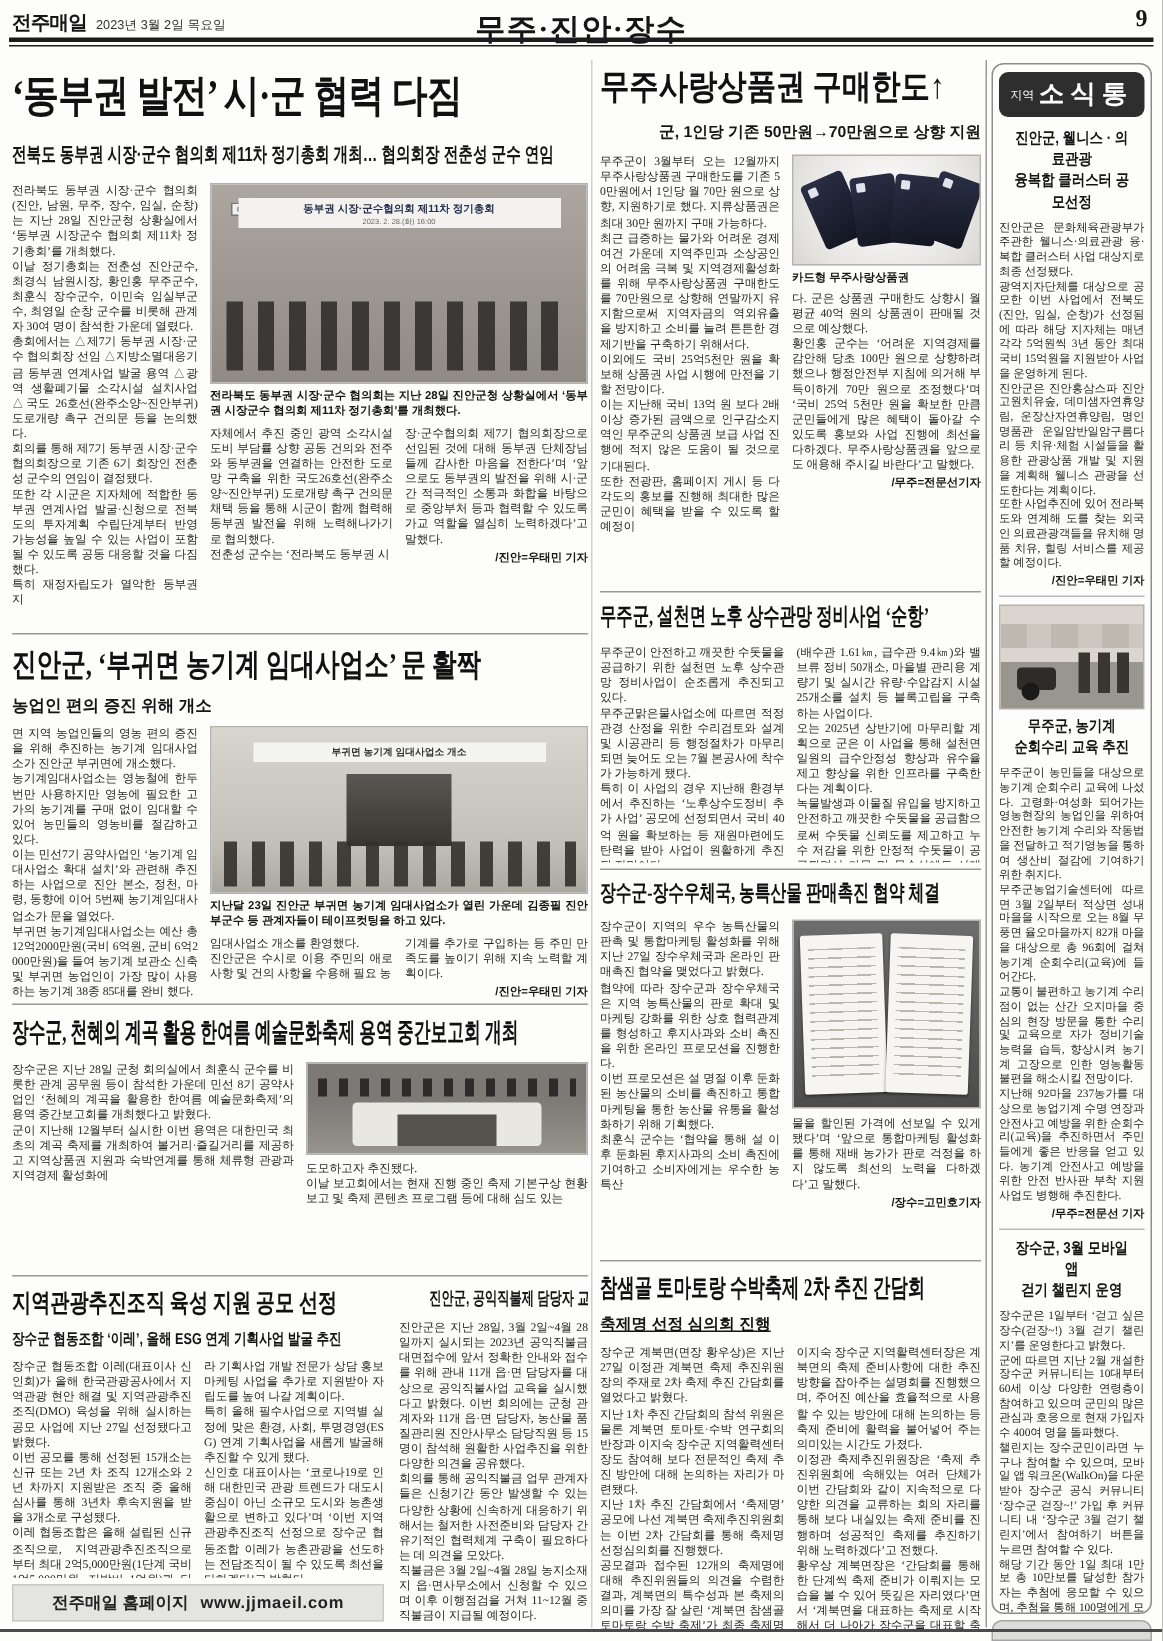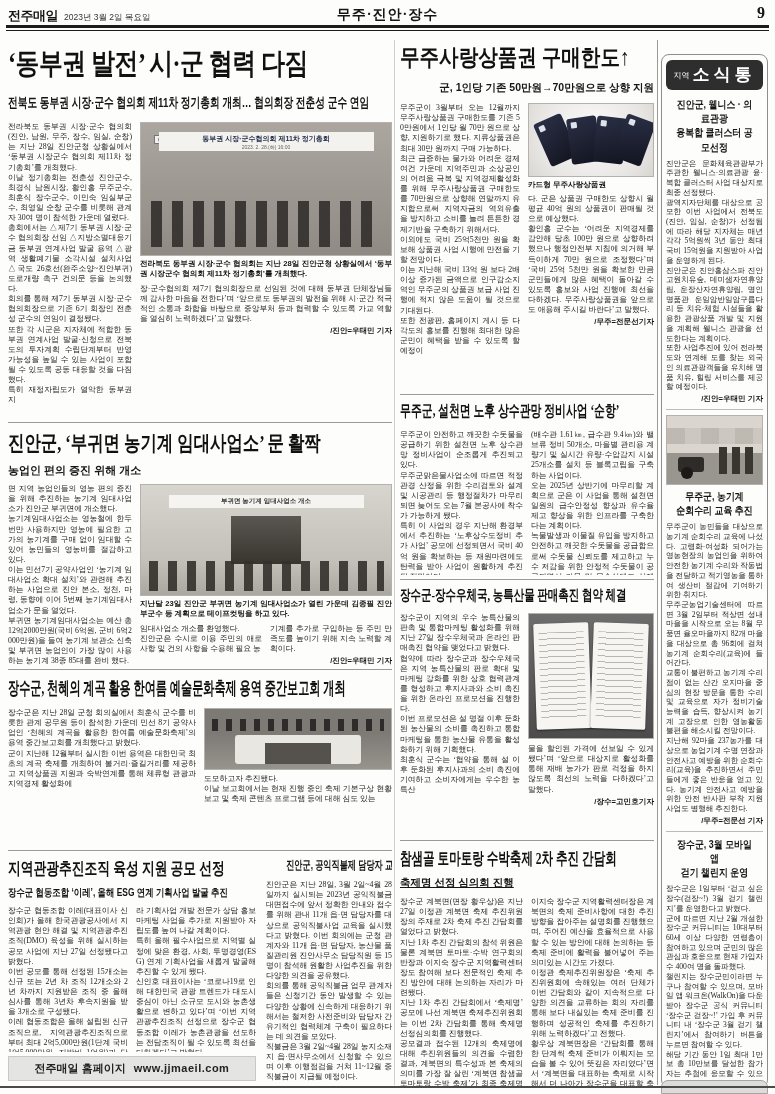--- a/index.html
+++ b/index.html
@@ -8,30 +8,30 @@
     position:relative; width:775px; height:1094px; margin:0 auto;
     background:#fdfdfb; color:#151515; overflow:hidden;
     font-family:"Liberation Serif", serif;
   }
 
   
   .masthead { position:absolute; left:8px; right:8px; top:4px; height:20px; }
   .mast-left { position:absolute; left:0; top:2px; }
   .paper-name { font-family:"Liberation Sans",sans-serif; font-weight:bold; font-size:13px; letter-spacing:-0.5px; }
   .issue-date { font-family:"Liberation Sans",sans-serif; font-size:8.5px; color:#333; margin-left:6px; }
-  .mast-center { position:absolute; left:0; right:0; top:2px; text-align:center; font-weight:bold; font-size:14px; letter-spacing:1px; }
+  .mast-center { position:absolute; left:0; right:0; top:2px; text-align:center; font-weight:bold; font-size:20px; letter-spacing:1px; }
   .mast-right { position:absolute; right:2px; top:0; font-size:16px; font-weight:bold; }
   .mast-rule  { position:absolute; left:6px; right:6px; top:25px; height:3px; background:#1c1c1c; }
   .mast-rule2 { position:absolute; left:6px; right:6px; top:30px; height:1px; background:#1c1c1c; }
 
   
   .col-left { position:absolute; left:8px;  top:40px; width:384px; height:1046px; overflow:hidden; }
   .col-mid  { position:absolute; left:400px; top:40px; width:254px; height:1046px; overflow:hidden; }
   .col-side { position:absolute; left:661px; top:42px; width:107px; height:1034px; overflow:hidden;
-              border:1px solid #8d8d8d; border-radius:8px; padding:5px 4px; background:#fdfdfb;margin-top:12px; }
+              border:1px solid #8d8d8d; border-radius:8px; padding:5px 4px; background:#fdfdfb; }
   .vr1 { position:absolute; left:394px; top:40px; height:1045px; width:1px; background:#cfcfcf; }
   .vr2 { position:absolute; left:657px; top:40px; height:1045px; width:1px; background:#9a9a9a; }
   .footer-rule { position:absolute; left:0; right:0; top:1086px; height:2px; background:#4a4a4a; }
   .side-next { position:absolute; left:661px; top:1080px; width:107px; height:14px;
                background:#dcdcda; border:1px solid #a5a5a5; border-radius:7px 7px 0 0; }
 
   
   .hdiv { border-top:1px solid #9a9a9a; margin:4px 0; }
   .headline { font-weight:bold; color:#111; white-space:nowrap; transform-origin:left center; }
   .sub { font-family:"Liberation Sans",sans-serif; font-weight:bold; }
@@ -173,20 +173,22 @@
 또한 각 시군은 지자체에 적합한 동부권 연계사업 발굴·신청으로 전북도의 투자계획 수립단계부터 반영 가능성을 높일 수 있는 사업이 포함될 수 있도록 공동 대응할 것을 다짐했다.
 특히 재정자립도가 열악한 동부권 지</div>
         <div class="a1-right">
           <div class="photo photo-a1">
             <div class="flag"></div>
             <div class="p-banner"><span>동부권 시장·군수협의회 제11차 정기총회</span><span class="p-date">2023. 2. 28.(화) 16:00</span></div>
             <div class="people-strip"></div>
           </div>
           <div class="caption">전라북도 동부권 시장·군수 협의회는 지난 28일 진안군청 상황실에서 ‘동부권 시장군수 협의회 제11차 정기총회’를 개최했다.</div>
           <div class="twocol">
+            <div class="bodytxt">자체에서 추진 중인 광역 소각시설 도비 부담률 상향 공동 건의와 전주와 동부권을 연결하는 안전한 도로망 구축을 위한 국도26호선(완주소양~진안부귀) 도로개량 촉구 건의문 채택 등을 통해 시군이 함께 협력해 동부권 발전을 위해 노력해나가기로 협의했다.
+전춘성 군수는 ‘전라북도 동부권 시</div>
             <div>
               <div class="bodytxt">장·군수협의회 제7기 협의회장으로 선임된 것에 대해 동부권 단체장님들께 감사한 마음을 전한다’며 ‘앞으로도 동부권의 발전을 위해 시·군간 적극적인 소통과 화합을 바탕으로 중앙부처 등과 협력할 수 있도록 가교 역할을 열심히 노력하겠다’고 말했다.</div>
               <div class="byline">/진안=우태민 기자</div>
             </div>
           </div>
         </div>
       </div>
     </div>
 
     <div class="hdiv"></div>
@@ -199,21 +201,21 @@
 농기계임대사업소는 영농철에 한두 번만 사용하지만 영농에 필요한 고가의 농기계를 구매 없이 임대할 수 있어 농민들의 영농비를 절감하고 있다.
 이는 민선7기 공약사업인 ‘농기계 임대사업소 확대 설치’와 관련해 추진하는 사업으로 진안 본소, 정천, 마령, 동향에 이어 5번째 농기계임대사업소가 문을 열었다.
 부귀면 농기계임대사업소는 예산 총 12억2000만원(국비 6억원, 군비 6억2000만원)을 들여 농기계 보관소 신축 및 부귀면 농업인이 가장 많이 사용하는 농기계 38종 85대를 완비 했다.
 지난달 23일 열린 개소식에는 김종필 진안부군수를 비롯해 내빈 및 지역 주민 100여명이 참석해 부귀면 농기계</div>
         <div class="a1-right">
           <div class="photo photo-a6">
             <div class="p-banner6">부귀면 농기계 임대사업소 개소</div>
             <div class="door"></div>
             <div class="people-strip6"></div>
           </div>
-          <div class="caption">지난달 23일 진안군 부귀면 농기계 임대사업소가 열린 가운데 김종필 진안부군수 등 계획으로 테이프컷팅을 하고 있다.</div>
+          <div class="caption">지난달 23일 진안군 부귀면 농기계 임대사업소가 열린 가운데 김종필 진안부군수 등 관계자들이 테이프컷팅을 하고 있다.</div>
           <div class="twocol">
             <div class="bodytxt">임대사업소 개소를 환영했다.
 진안군은 수시로 이용 주민의 애로사항 및 건의 사항을 수용해 필요 농</div>
             <div>
               <div class="bodytxt">기계를 추가로 구입하는 등 주민 만족도를 높이기 위해 지속 노력할 계획이다.</div>
               <div class="byline">/진안=우태민 기자</div>
             </div>
           </div>
         </div>
       </div>
@@ -319,21 +321,21 @@
       <div class="flexrow">
         <div class="bodytxt a4-c1">장수군이 지역의 우수 농특산물의 판촉 및 통합마케팅 활성화를 위해 지난 27일 장수우체국과 온라인 판매촉진 협약을 맺었다고 밝혔다.
 협약에 따라 장수군과 장수우체국은 지역 농특산물의 판로 확대 및 마케팅 강화를 위한 상호 협력관계를 형성하고 후지사과와 소비 촉진을 위한 온라인 프로모션을 진행한다.
 이번 프로모션은 설 명절 이후 둔화된 농산물의 소비를 촉진하고 통합마케팅을 통한 농산물 유통을 활성화하기 위해 기획했다.
 최훈식 군수는 ‘협약을 통해 설 이후 둔화된 후지사과의 소비 촉진에 기여하고 소비자에게는 우수한 농특산</div>
         <div class="a4-right">
           <div class="photo photo-docs">
             <div class="doc doc-l"></div>
             <div class="doc doc-r"></div>
           </div>
-          <div class="bodytxt">물을 할인된 가격에 선보일 수 있게 됐다’며 ‘앞으로 대상지로 활성화를 통해 재배 농가가 판로 걱정을 하지 않도록 최선의 노력을 다하겠다’고 말했다.</div>
+          <div class="bodytxt">물을 할인된 가격에 선보일 수 있게 됐다’며 ‘앞으로 통합마케팅 활성화를 통해 재배 농가가 판로 걱정을 하지 않도록 최선의 노력을 다하겠다’고 말했다.</div>
           <div class="byline">/장수=고민호기자</div>
         </div>
       </div>
     </div>
 
     <div class="hdiv"></div>
 
     <div class="a5">
       <div class="headline">참샘골 토마토랑 수박축제 2차 추진 간담회</div>
       <div class="sub a5-sub">축제명 선정 심의회 진행</div>

